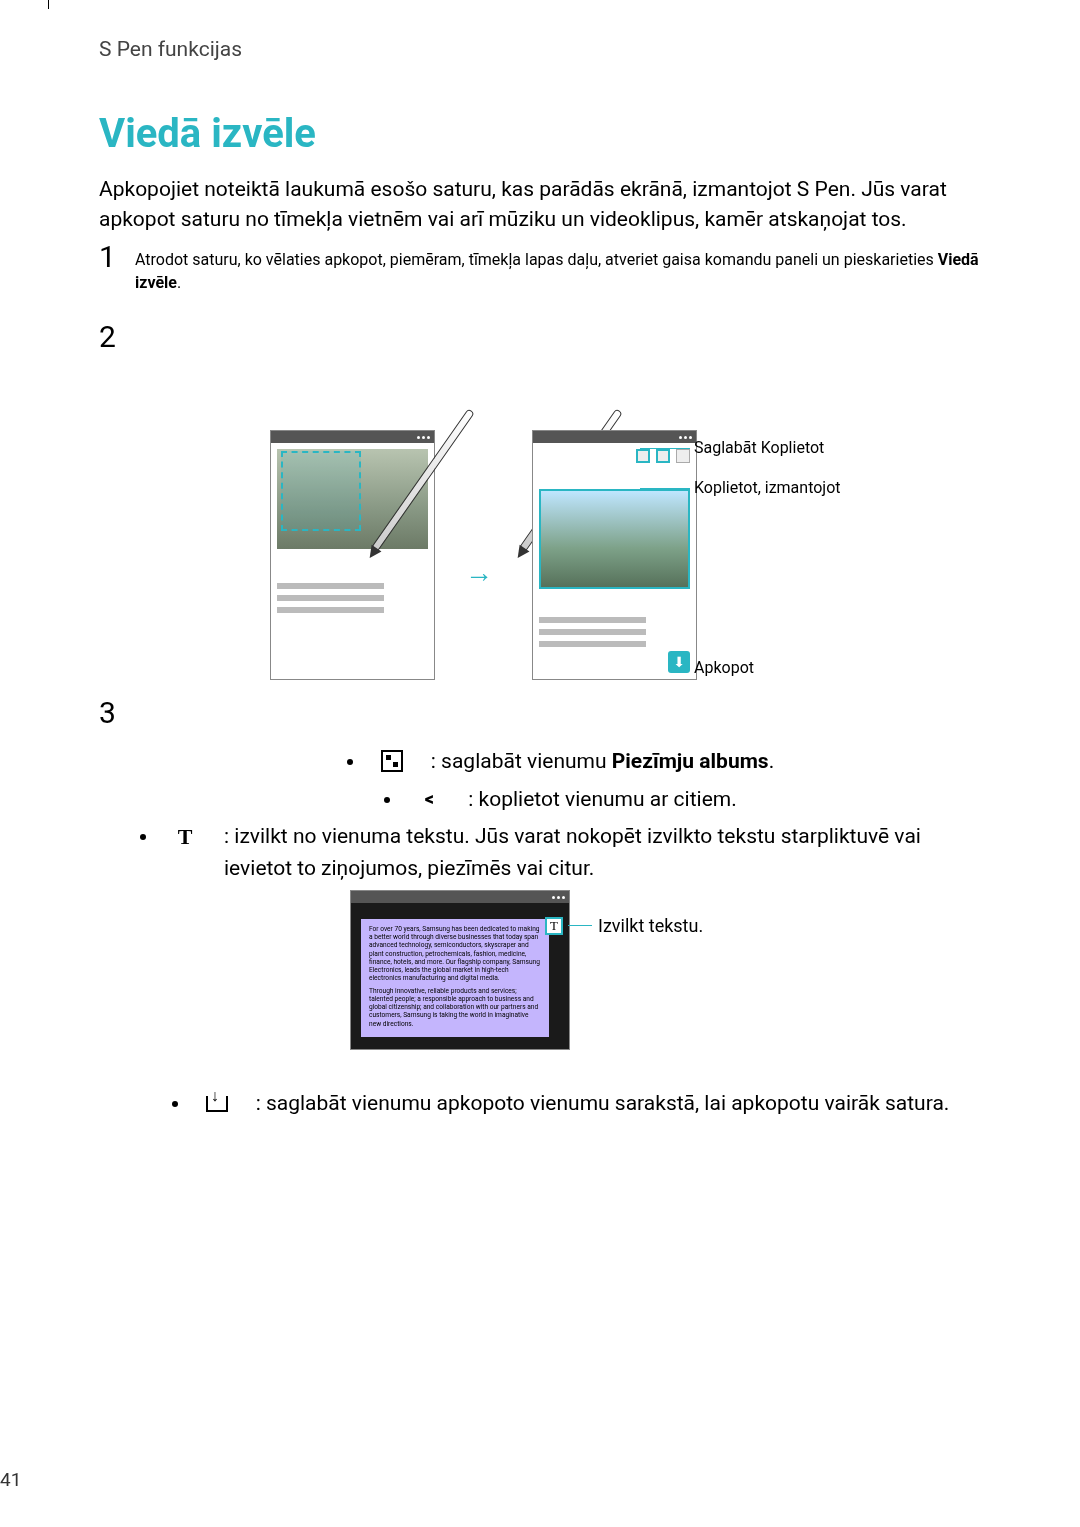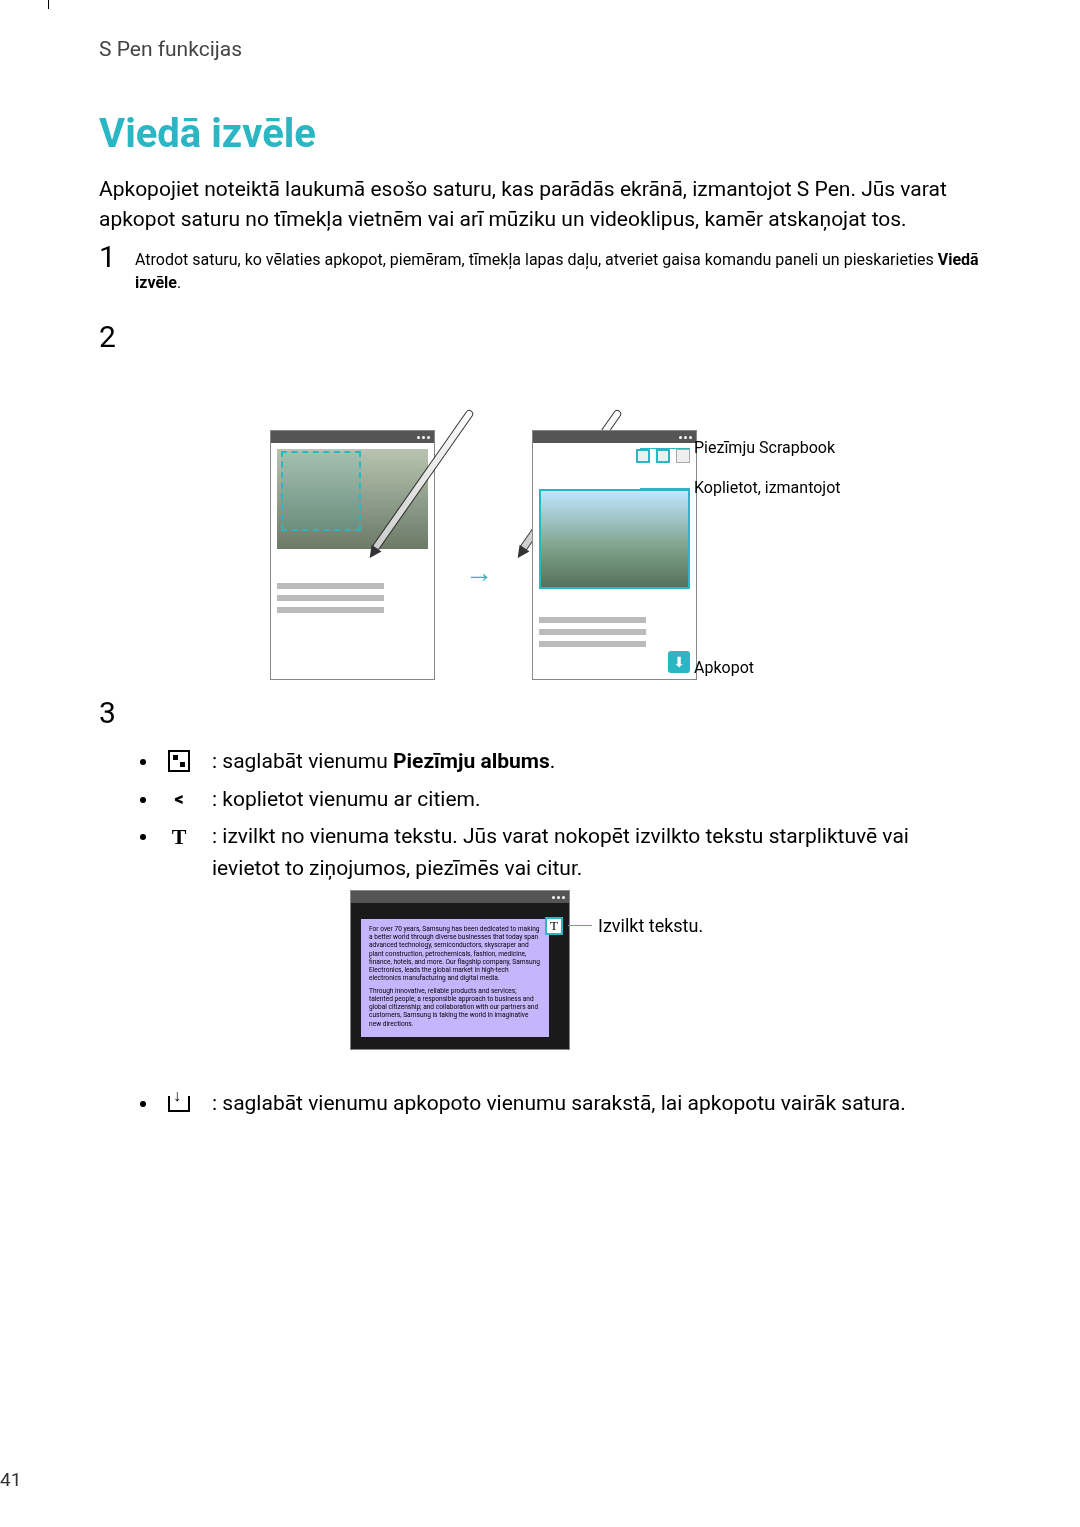--- a/index.html
+++ b/index.html
@@ -118,21 +118,21 @@
     .co-t2 { left: 424px; top: 98px; }
     .co-t3 { left: 424px; top: 278px; }
 
     
     .bullets {
       position: absolute;
       top: 746px;
       left: 140px;
       right: 99px;
     }
-    .bullet { display: flex; gap: 22px; font-size: 21px; line-height: 1.5; margin-bottom: 6px; }
+    .bullet { display: flex; gap: 28px; font-size: 21px; line-height: 1.5; margin-bottom: 6px; justify-content: center; }
     .bdot { width: 6px; height: 6px; background: #000; border-radius: 50%; margin-top: 13px; flex: 0 0 auto; }
     .bicon { width: 22px; height: 22px; margin-top: 4px; flex: 0 0 auto;
              display: flex; align-items: center; justify-content: center; font-weight: 700; font-size: 18px; }
     .icon-scrap { border: 2px solid #000; position: relative; }
     .icon-scrap::before { content: ""; position: absolute; left: 3px; top: 3px; width: 5px; height: 5px; background:#000; }
     .icon-scrap::after  { content: ""; position: absolute; right: 3px; bottom: 3px; width: 5px; height: 5px; background:#000; }
     .icon-T { font-family: Georgia, serif; font-size: 22px; }
     .icon-dl { border: 2px solid #000; border-top: none; position: relative; height: 16px; margin-top: 8px; }
     .icon-dl::before { content: "↓"; position: absolute; top: -12px; left: 3px; font-size: 16px; font-weight: 700; }
 
@@ -220,21 +220,21 @@
     </div>
     <div class="photo-r"></div>
     <div class="bars-r">
         <div class="bar-r"></div>
         <div class="bar-r"></div>
         <div class="bar-r"></div>
       </div>
     <div class="collect-r">⬇</div>
   </div>
   <div class="co-line co-l1"></div>
-    <div class="co-text co-t1">Piezīmju Scrapbook</div>
+    <div class="co-text co-t1">Saglabāt Koplietot</div>
   <div class="co-line co-l2"></div>
     <div class="co-text co-t2">Koplietot, izmantojot</div>
   <div class="co-line co-l3"></div>
     <div class="co-text co-t3">Apkopot</div>
 </div>
 
 <div class="step step3">
   <div class="stepnum">3</div>
 </div>
 

